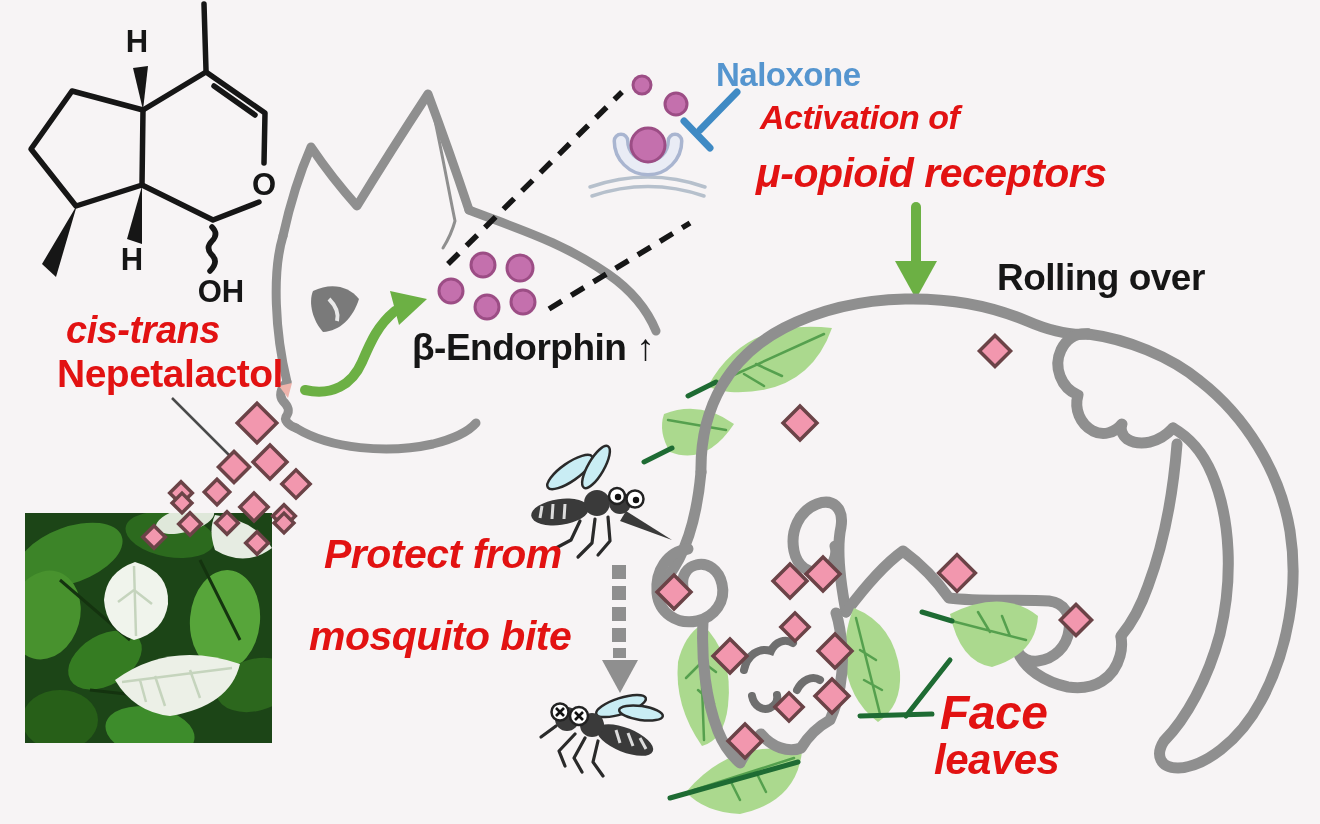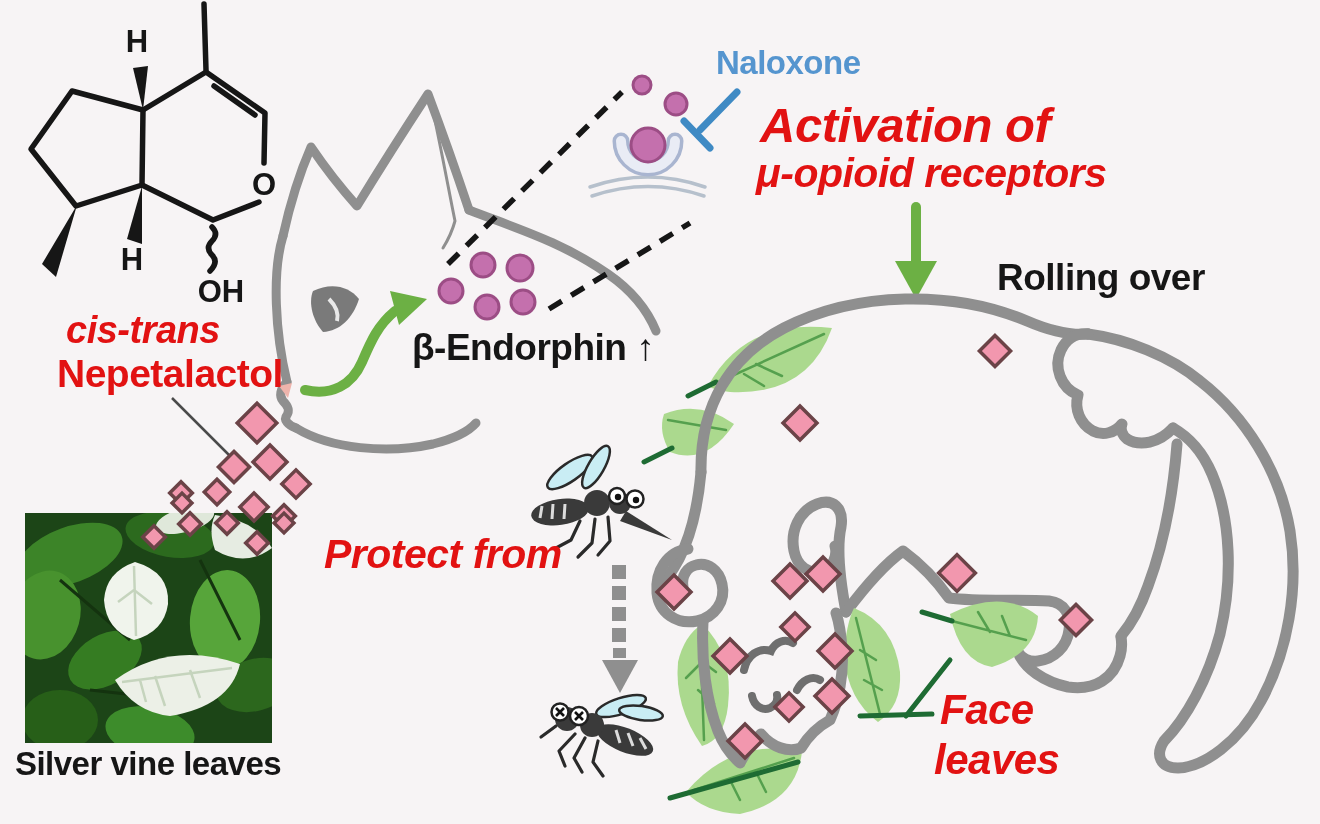--- a/index.html
+++ b/index.html
@@ -253,32 +253,32 @@
     <circle class="bug" cx="592" cy="725" r="12"></circle>
     <circle class="bug" cx="567" cy="719" r="12"></circle>
     <circle cx="560" cy="712" r="8.5" fill="#fff" stroke="#222" stroke-width="2.5"></circle>
     <circle cx="579" cy="716" r="9" fill="#fff" stroke="#222" stroke-width="2.5"></circle>
     <path d="M 556 708 L 564 716 M 564 708 L 556 716 M 575 712 L 583 720 M 583 712 L 575 720" stroke="#111" stroke-width="2.6" fill="none"></path>
     <path class="bugline" d="M 585 738 L 574 758 L 582 772 M 598 741 L 593 762 L 603 776 M 575 734 L 559 751 L 565 766"></path>
     <path class="bugline" d="M 556 726 L 541 737"></path>
   </g>
 </svg>
 
-<div class="lbl blu" style="left:716px; top:46px; font-size:33px;">Naloxone</div>
-
-<div class="lbl red" style="left:760px; top:100px; font-size:49px;">Activation of</div>
+<div class="lbl blu" style="left:716px; top:58px; font-size:33px;">Naloxone</div>
+
+<div class="lbl red" style="left:760px; top:100px; font-size:34px;">Activation of</div>
 <div class="lbl blk" style="left:997px; top:259px; font-size:37px;">Rolling over</div>
 
 <div class="lbl red" style="left:756px; top:152px; font-size:41px;">μ-opioid receptors</div>
 
 <div class="lbl red" style="left:66px; top:311px; font-size:38px;">cis-trans</div>
 
 <div class="lbl blk" style="left:412px; top:329px; font-size:37px;">β-Endorphin ↑</div>
 <div class="lbl red-up" style="left:31px; top:354px; font-size:39px;">Nepetalactol</div>
 
-<div class="lbl blk ctr" style="left:0px; top:747px; width:296px; font-size:33px;">Silver vine leaves</div>
 
 <div class="lbl red" style="left:324px; top:533px; font-size:41px;">Protect from</div>
-
-<div class="lbl red" style="left:940px; top:688px; font-size:42px;">Face</div>
+<div class="lbl red" style="left:309px; top:615px; font-size:41px;">mosquito bite</div>
+
+<div class="lbl red" style="left:940px; top:688px; font-size:48px;">Face</div>
 <div class="lbl red" style="left:934px; top:738px; font-size:42px;">leaves</div>
 
 </div>
 
 </body></html>

